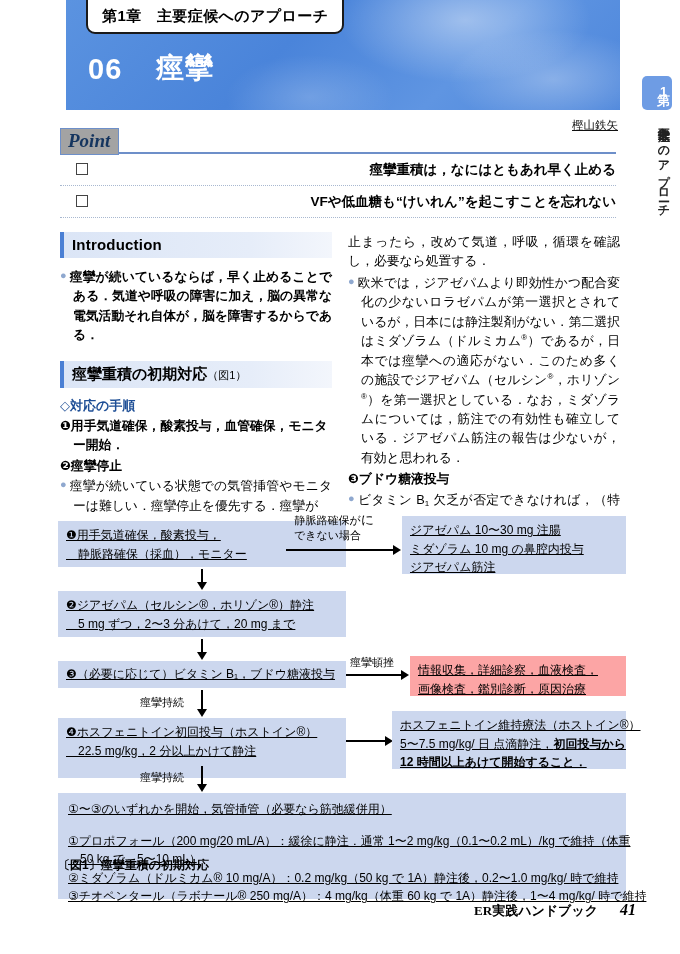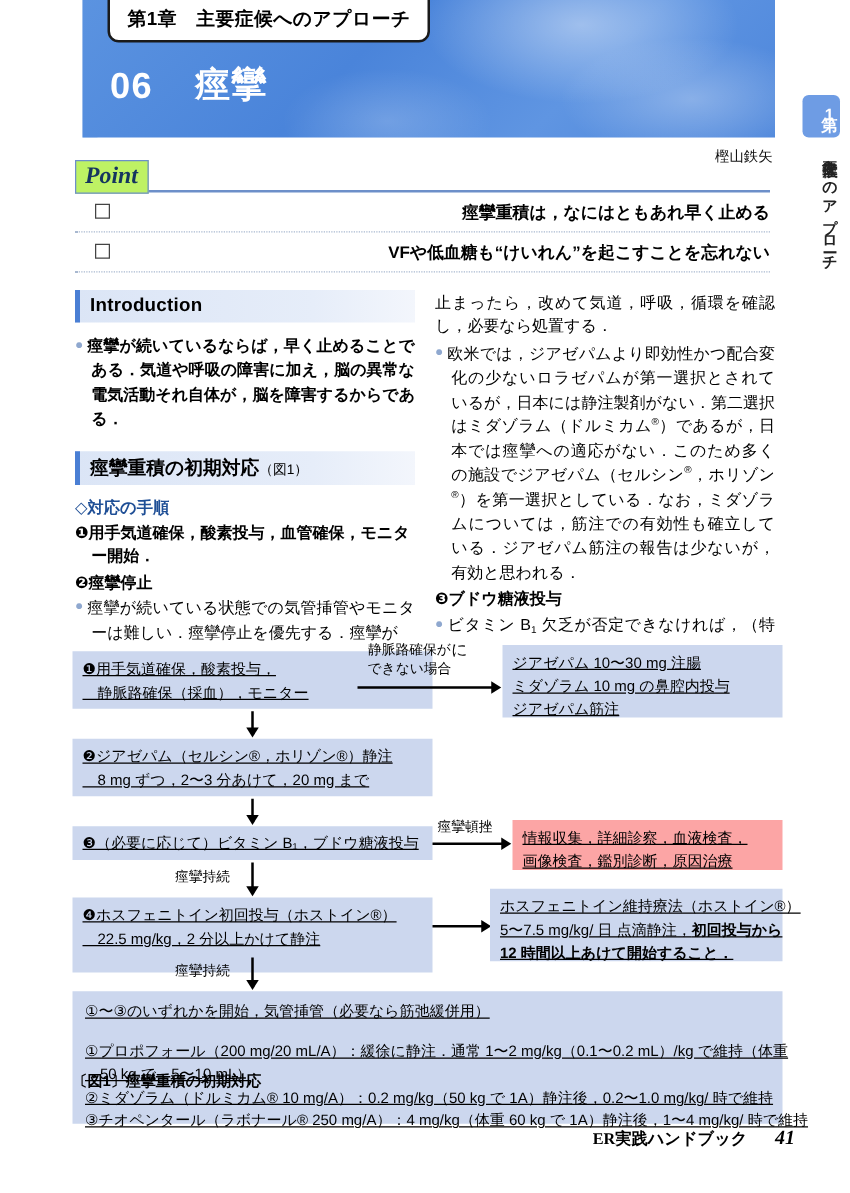--- a/index.html
+++ b/index.html
@@ -103,37 +103,38 @@
     text-align: center;
     letter-spacing: 1px;
   }
 
   
   #author-name {
     position: absolute;
     right: 62px; top: 118px;
     font-size: 11.5px;
     color: #111;
+    text-decoration: underline;
   }
 
   
   #point-block {
     position: absolute;
     left: 60px; top: 128px; width: 556px;
   }
   #point-badge {
     display: inline-block;
     border: 1px solid #6d8fc9;
     padding: 1px 8px 2px 7px;
     font-family: "Liberation Serif", "DejaVu Serif", serif;
     font-style: italic;
     font-weight: bold;
     font-size: 19px;
     color: #15355f;
-    background: #bef264;
+    background: #a3a3a3;
     position: relative;
     z-index: 2;
   }
   #point-rule {
     height: 2px;
     background: #6d8fc9;
     margin-top: -3px;
   }
   .point-item {
     display: flex;
@@ -366,21 +367,21 @@
   <div class="fbox" style="left:344px; top:3px; width:224px; height:58px;">
     <div class="fline">ジアゼパム 10〜30 mg 注腸</div>
     <div class="fline">ミダゾラム 10 mg の鼻腔内投与</div>
     <div class="fline">ジアゼパム筋注</div>
   </div>
 
   <div class="arrow-down" style="left:143px; top:56px; height:14px;"></div>
 
   <div class="fbox" style="left:0; top:78px; width:288px; height:46px;">
     <div class="fline">❷ジアゼパム（セルシン®，ホリゾン®）静注</div>
-    <div class="fline">　8 mg ずつ，2〜3 分あけて，20 mg まで</div>
+    <div class="fline">　5 mg ずつ，2〜3 分あけて，20 mg まで</div>
   </div>
 
   <div class="arrow-down" style="left:143px; top:126px; height:14px;"></div>
 
   <div class="fbox" style="left:0; top:148px; width:288px; height:27px; display:flex; align-items:center;">
     <div class="fline">❸（必要に応じて）ビタミン B₁，ブドウ糖液投与</div>
   </div>
 
   <div class="flabel" style="left:292px; top:142px;">痙攣頓挫</div>
   <div class="arrow-right" style="left:288px; top:161px; width:56px;"></div>

